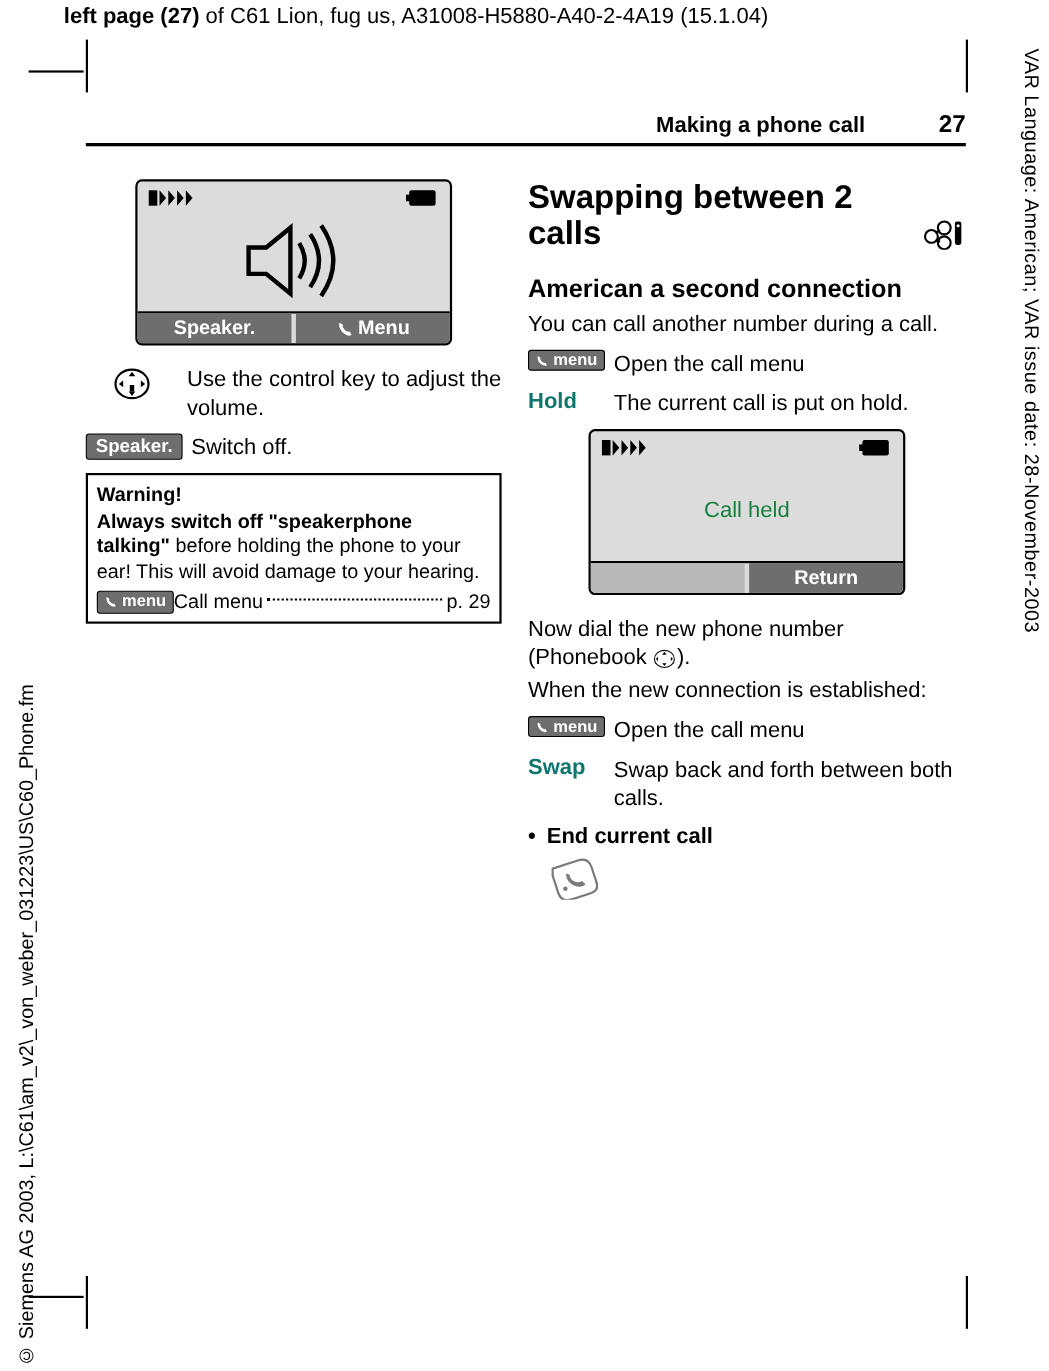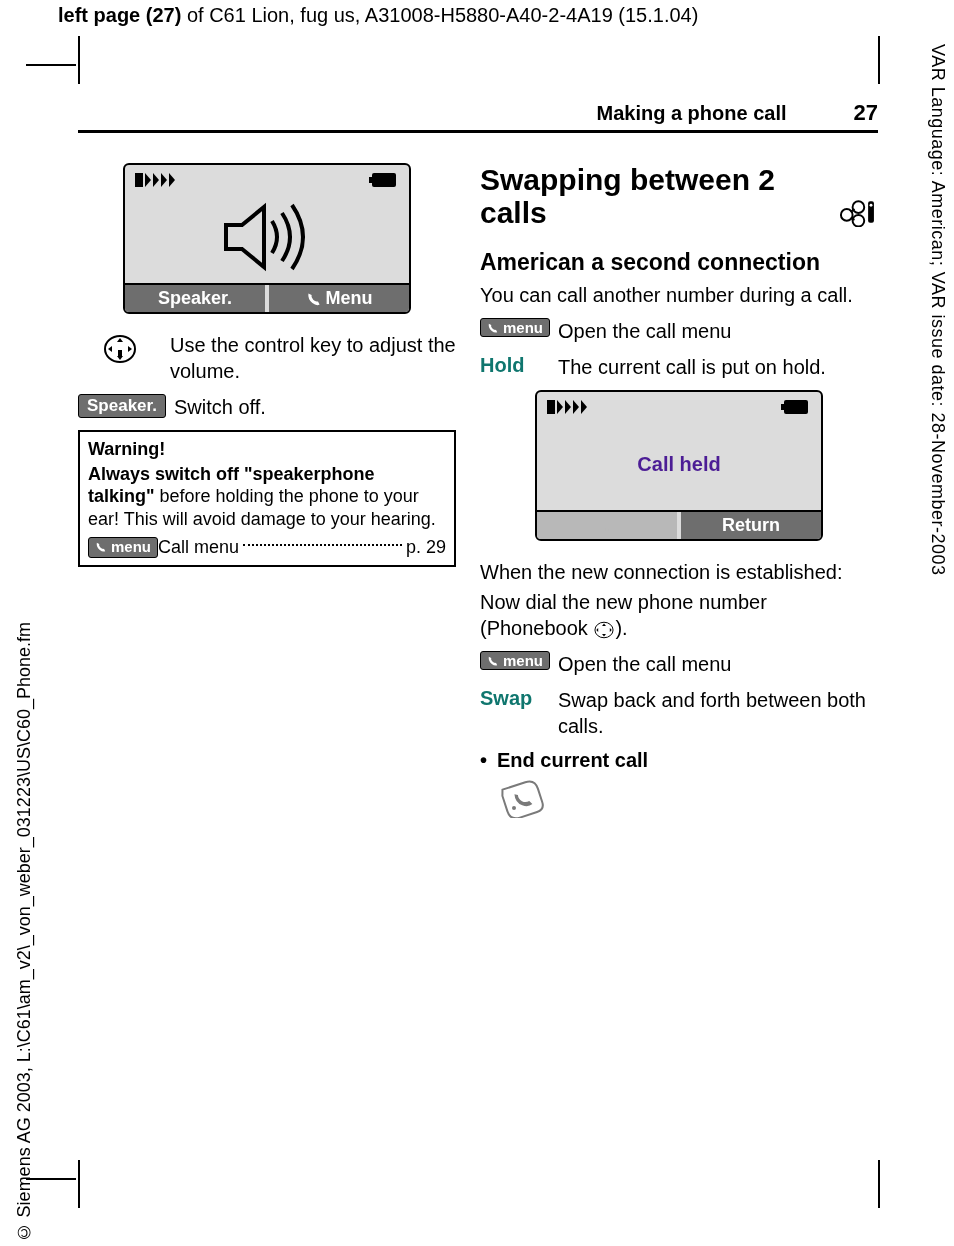--- a/index.html
+++ b/index.html
@@ -95,21 +95,21 @@
     padding: 3px 0;
     text-align:center;
     display:flex; align-items:center; justify-content:center; gap:4px;
   }
   .phone .softkey.light { background:#b8b8b8; color:#b8b8b8; }
   .phone .center {
     height: 92px;
     display:flex; align-items:center; justify-content:center;
     font-size:20px;
   }
-  .phone .center.msg { color:#4c1d95; font-weight:bold; }
+  .phone .center.msg { color:#15803d; font-weight:normal; }
   .speaker-svg { width: 94px; height: 76px; }
 
   
   .pill {
     display:inline-flex; align-items:center; gap:4px;
     background:#6e6e6e; color:#fff; font-weight:bold;
     border-radius:3px; padding:1px 8px; font-size:17px;
     vertical-align: middle;
     border:1px solid #000;
   }
@@ -292,30 +292,30 @@
         </div>
         <div class="center msg">Call held</div>
         <div class="soft">
           <div class="softkey light">.</div>
           <div class="softkey">
               <span>Return</span>
             </div>
         </div>
       </div>
 
-      <div class="body">When the new connection is established:</div>
       <div class="body">
         <span>Now dial the new phone number (Phonebook </span><svg style="display:inline; vertical-align:middle;" width="22" height="20" viewBox="0 0 34 30">
             <ellipse cx="17" cy="15" rx="14" ry="12" fill="none" stroke="#000" stroke-width="1.5"></ellipse>
             <path d="M17 5 L14 9 H20 Z" fill="#000"></path>
             <path d="M17 25 L14 21 H20 Z" fill="#000"></path>
             <path d="M5 15 L8 12 V18 Z" fill="#000"></path>
             <path d="M29 15 L26 12 V18 Z" fill="#000"></path>
           </svg><span>).</span>
       </div>
+      <div class="body">When the new connection is established:</div>
 
       <div class="defrow">
         <div class="k" style="width:auto;">
           <span class="pill small">
             <svg width="12" height="12" viewBox="0 0 20 20">
                 <path d="M3 3 Q2 10 8 15 Q13 19 17 17 L15 13 Q12 14 9 11 Q6 8 7 5 Z" fill="#fff"></path>
               </svg>
             <span>menu</span>
           </span>
         </div>

